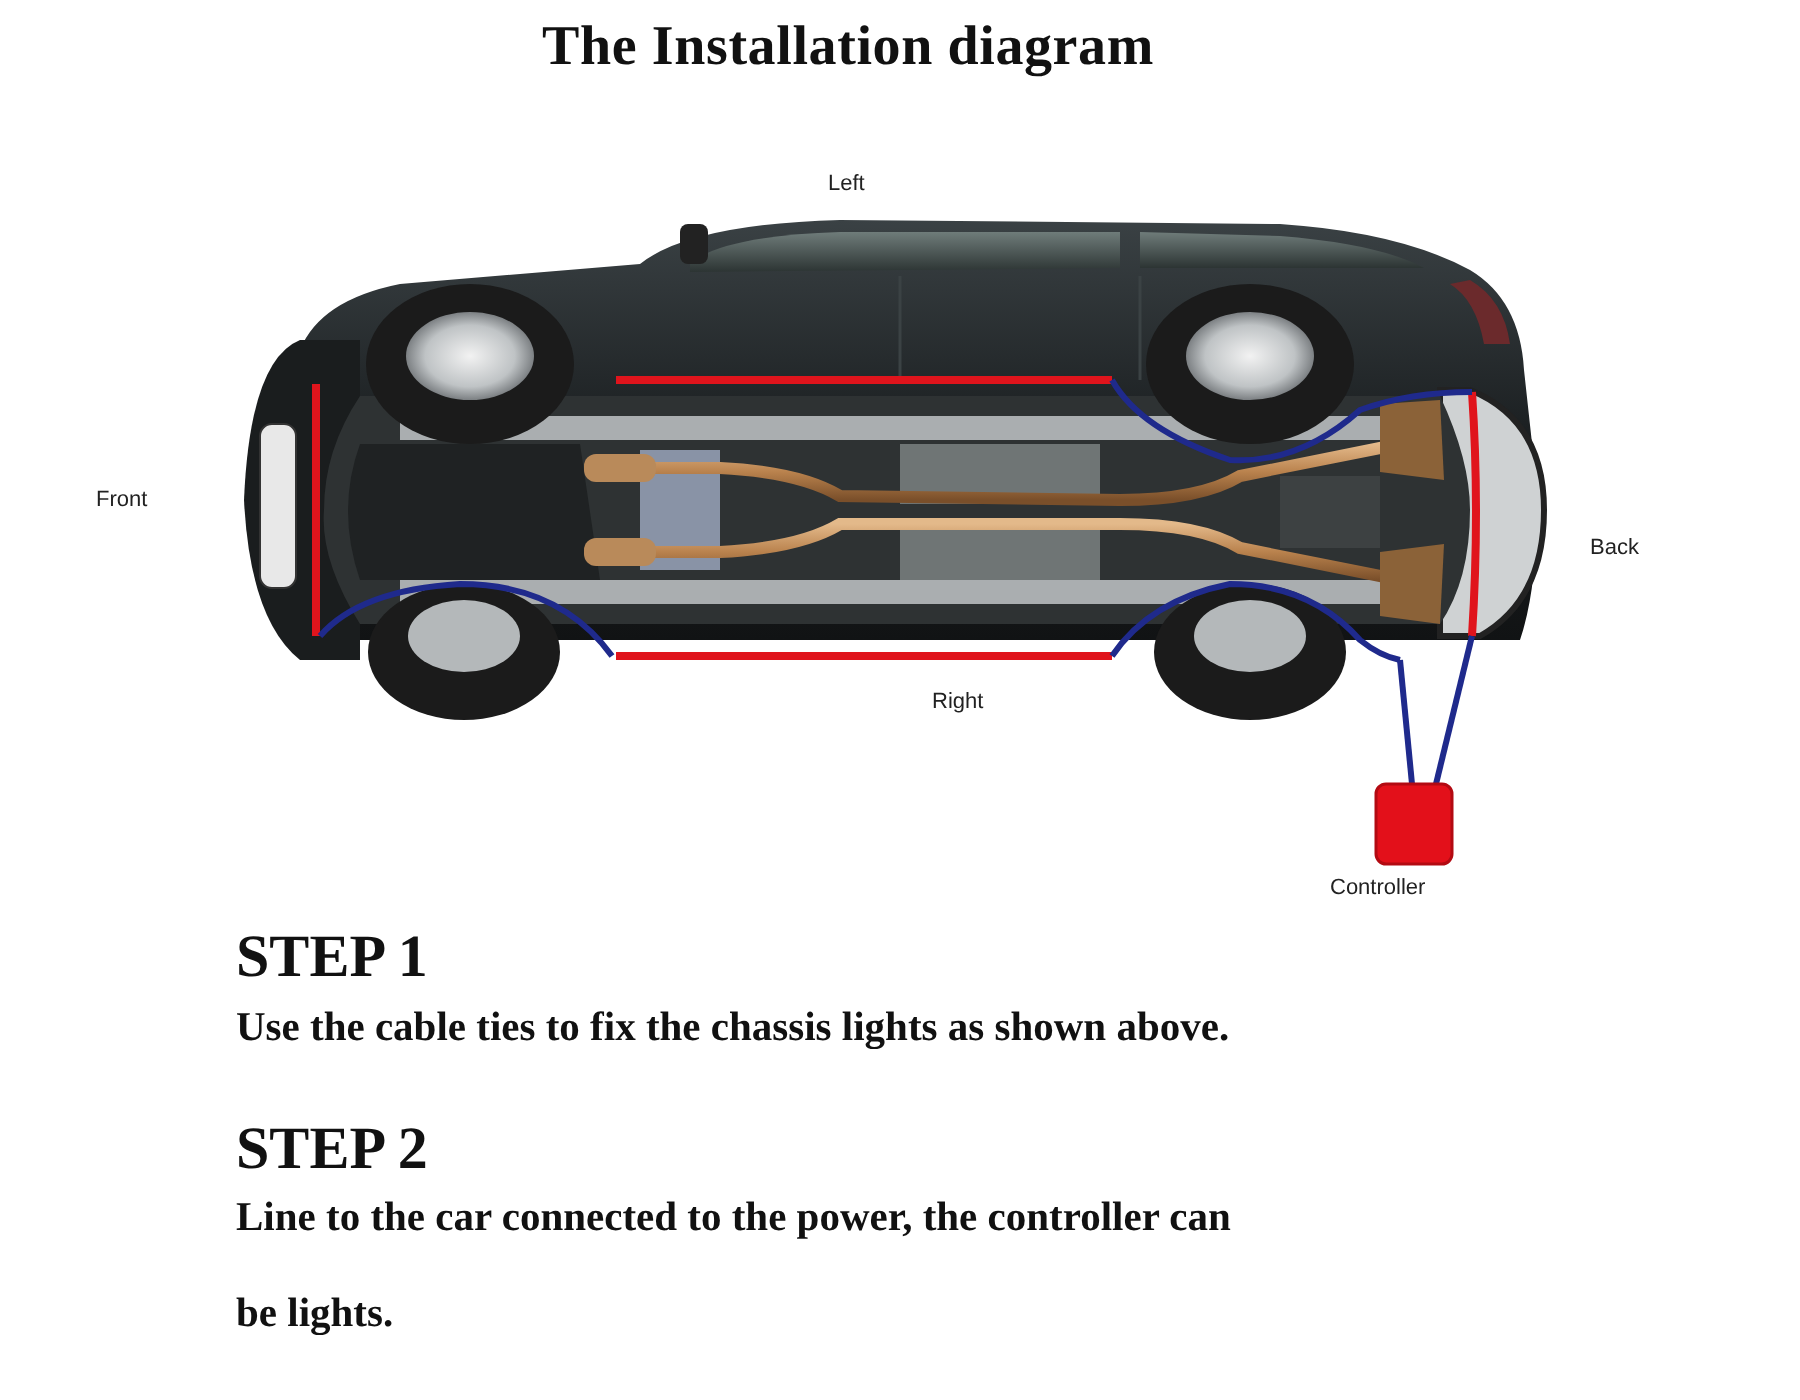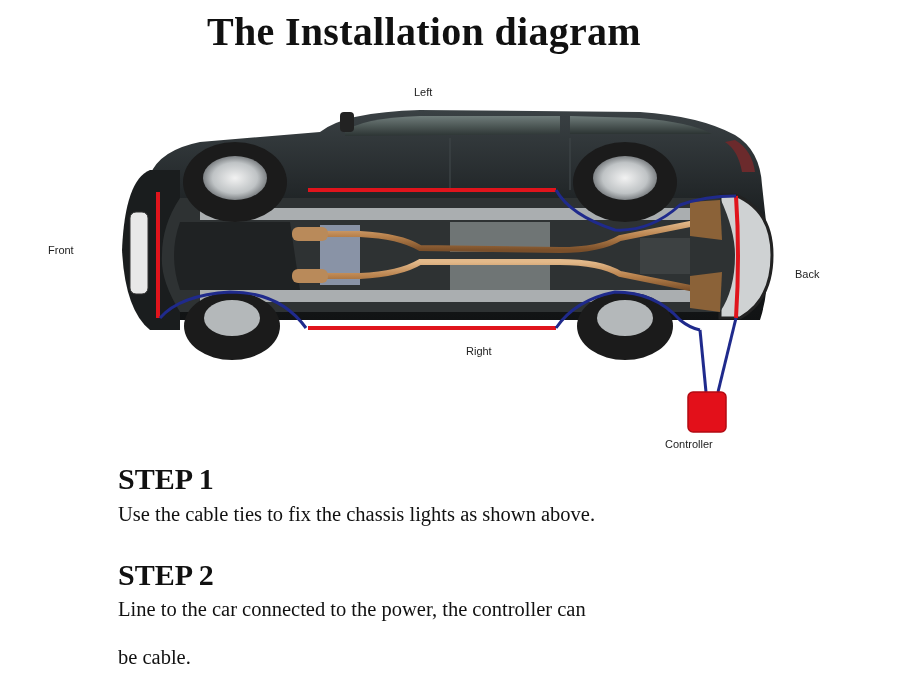--- a/index.html
+++ b/index.html
@@ -1,26 +1,26 @@
 <!DOCTYPE html>
 <html><head>
 <meta charset="utf-8">
 <style>
   html, body { margin: 0; padding: 0; background: #ffffff; }
   body { width: 900px; height: 700px; position: relative; overflow: hidden; font-family: "Liberation Serif", serif; color: #111; }
-  .title { position: absolute; left: 0; top: 8px; width: 848px; text-align: center; font-family: "Liberation Serif", serif; font-weight: bold; font-size: 40px; letter-spacing: 0.3px; color: #111; }
+  .title { position: absolute; left: 0; top: 8px; width: 848px; text-align: center; font-family: "Liberation Serif", serif; font-weight: bold; font-size: 28px; letter-spacing: 0.3px; color: #111; }
   .lbl { position: absolute; font-family: "Liberation Sans", sans-serif; font-size: 11px; color: #222; }
   .lbl-left { left: 414px; top: 86px; }
   .lbl-right { left: 426px; top: 345px; margin-left: 40px; }
   .lbl-front { left: 48px; top: 244px; }
   .lbl-back { left: 795px; top: 244px; margin-top: 24px; }
   .lbl-ctrl { left: 665px; top: 438px; text-align: center; }
   svg.car { position: absolute; left: 0; top: 0; }
   .step-h { position: absolute; left: 118px; font-family: "Liberation Serif", serif; font-weight: bold; font-size: 30px; color: #111; }
-  .step-t { position: absolute; left: 118px; font-family: "Liberation Serif", serif; font-weight: normal; font-size: 20.5px; color: #111; }
+  .step-t { position: absolute; left: 118px; font-family: "Liberation Serif", serif; font-weight: bold; font-size: 20.5px; color: #111; }
   .s1h { top: 462px; }
   .s1t { top: 503px; }
   .s2h { top: 558px; }
   .s2t { top: 598px; }
   .s2t2 { top: 646px; }
 </style>
 </head>
 <body>
 
 <div class="title">The Installation diagram</div>
@@ -128,13 +128,13 @@
 <div class="lbl lbl-left">Left</div>
 <div class="lbl lbl-right">Right</div>
 <div class="lbl lbl-front">Front</div>
 <div class="lbl lbl-back">Back</div>
 <div class="lbl lbl-ctrl">Controller</div>
 
 <div class="step-h s1h">STEP 1</div>
 <div class="step-t s1t">Use the cable ties to fix the chassis lights as shown above.</div>
 <div class="step-h s2h">STEP 2</div>
 <div class="step-t s2t">Line to the car connected to the power, the controller can</div>
-<div class="step-t s2t2">be cable.</div>
+<div class="step-t s2t2">be lights.</div>
 
 </body></html>

